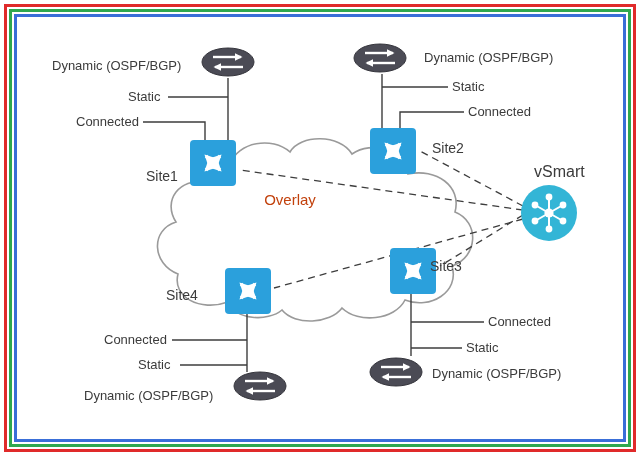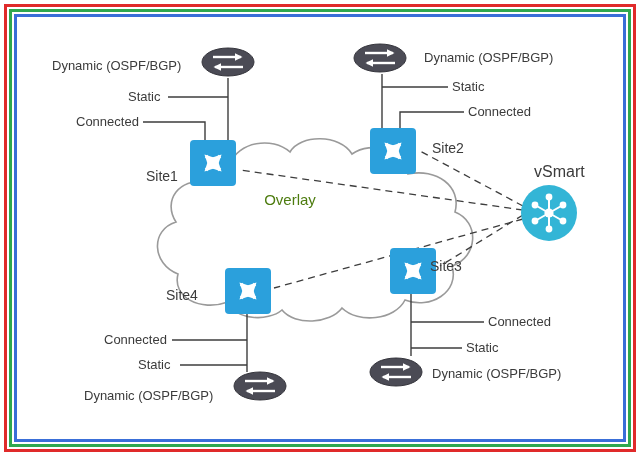--- a/index.html
+++ b/index.html
@@ -10,21 +10,21 @@
   .border-green{inset:9px;border-color:var(--border_green,#2fa84f);}
   .border-blue{inset:14px;border-color:var(--border_blue,#3a6fd8);}
   .wires{position:absolute;inset:0;width:640px;height:456px;}
   .solid-line{stroke:var(--line_dark,#3d3d3d);stroke-width:1.4;fill:none;}
   .dashed-line{stroke:var(--line_dark,#3d3d3d);stroke-width:1.3;fill:none;stroke-dasharray:7 5;}
   .cloud-shape{fill:#ffffff;stroke:var(--cloud_stroke,#9a9a9a);stroke-width:1.6;}
   .label{position:absolute;font-size:13px;color:var(--text,#3b3b3b);white-space:nowrap;line-height:16px;}
   .site-label{font-size:14px;}
   .vsmart-label{font-size:16px;}
   .cloud-text{position:absolute;left:212px;top:190px;width:156px;text-align:center;
-              font-size:15px;color:#4d7c0f;line-height:20px;}
+              font-size:15px;color:#c2410c;line-height:20px;}
   .icon{position:absolute;}
   .router-body{fill:var(--router_dark,#4b4b55);stroke:#35353c;stroke-width:1;}
   .router-arrow{stroke:#ffffff;stroke-width:2.4;fill:none;}
   .switch-body{fill:var(--switch_blue,#2ba0dc);}
   .switch-arrow{stroke:#ffffff;stroke-width:3.4;fill:none;}
   .vsmart-body{fill:var(--vsmart_teal,#33b5d6);}
   .vsmart-spoke{stroke:#ffffff;stroke-width:2;fill:none;}
   .vsmart-node{fill:#ffffff;}
 </style>
 </head>

